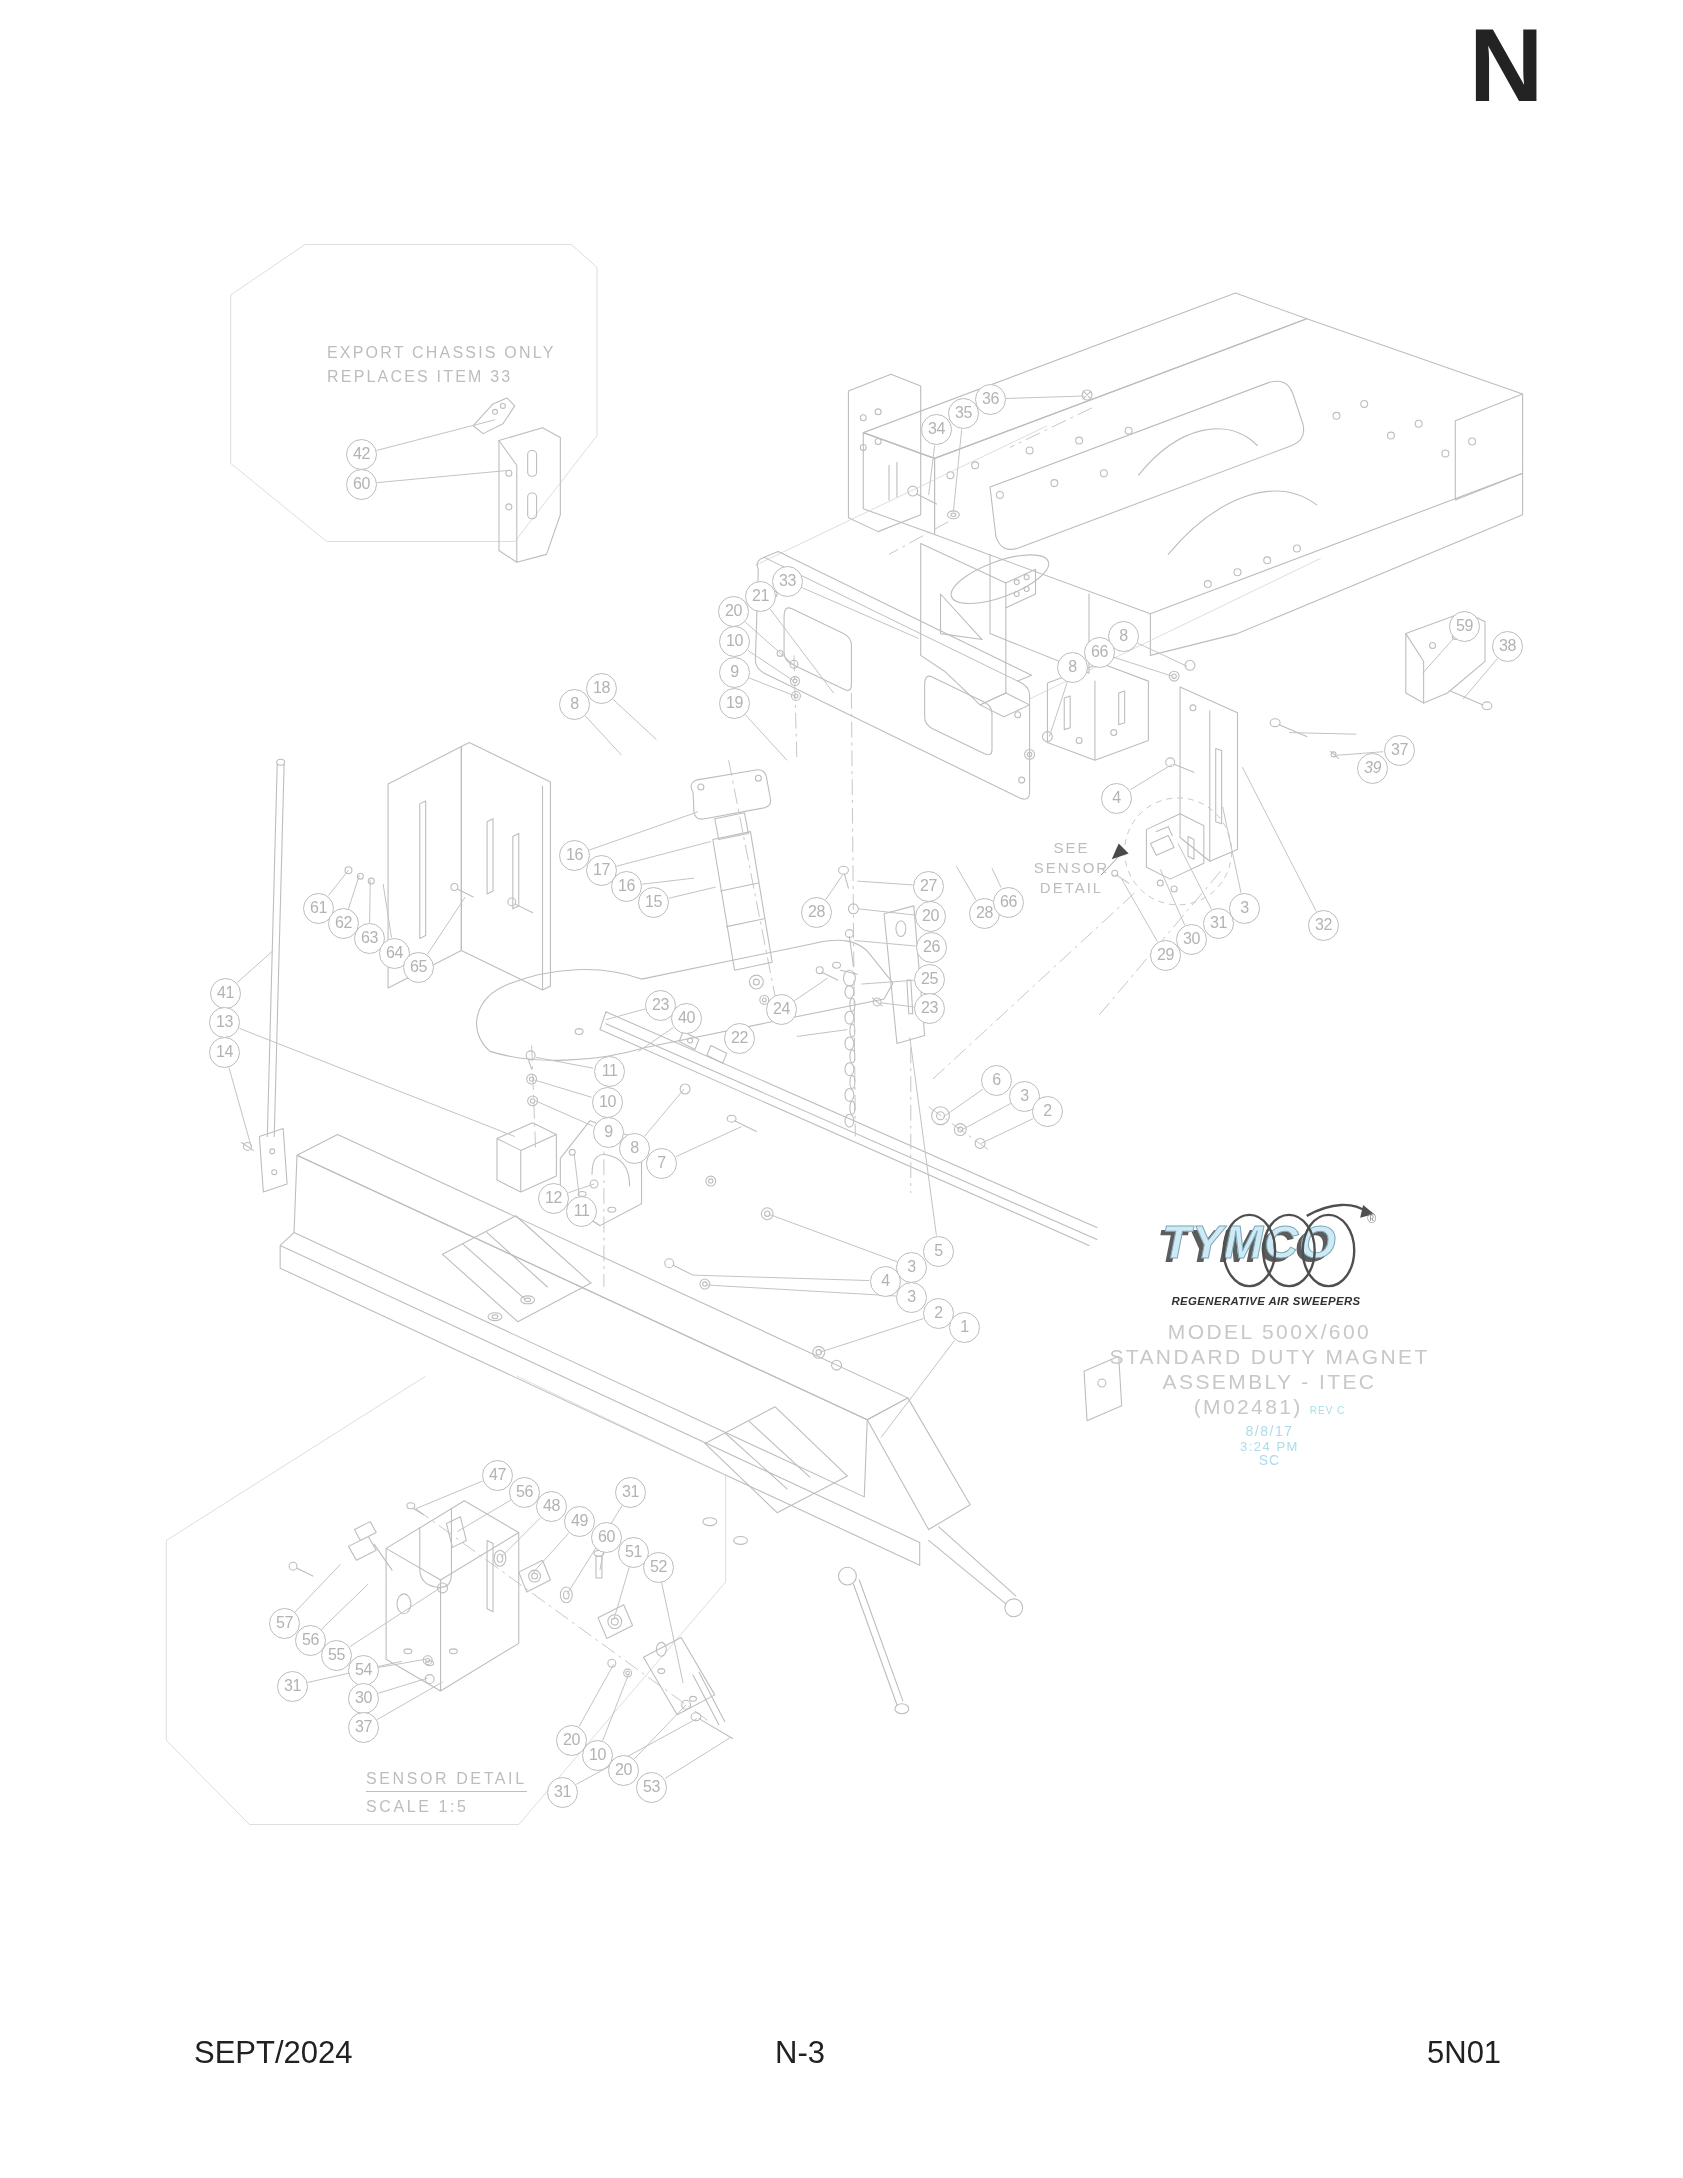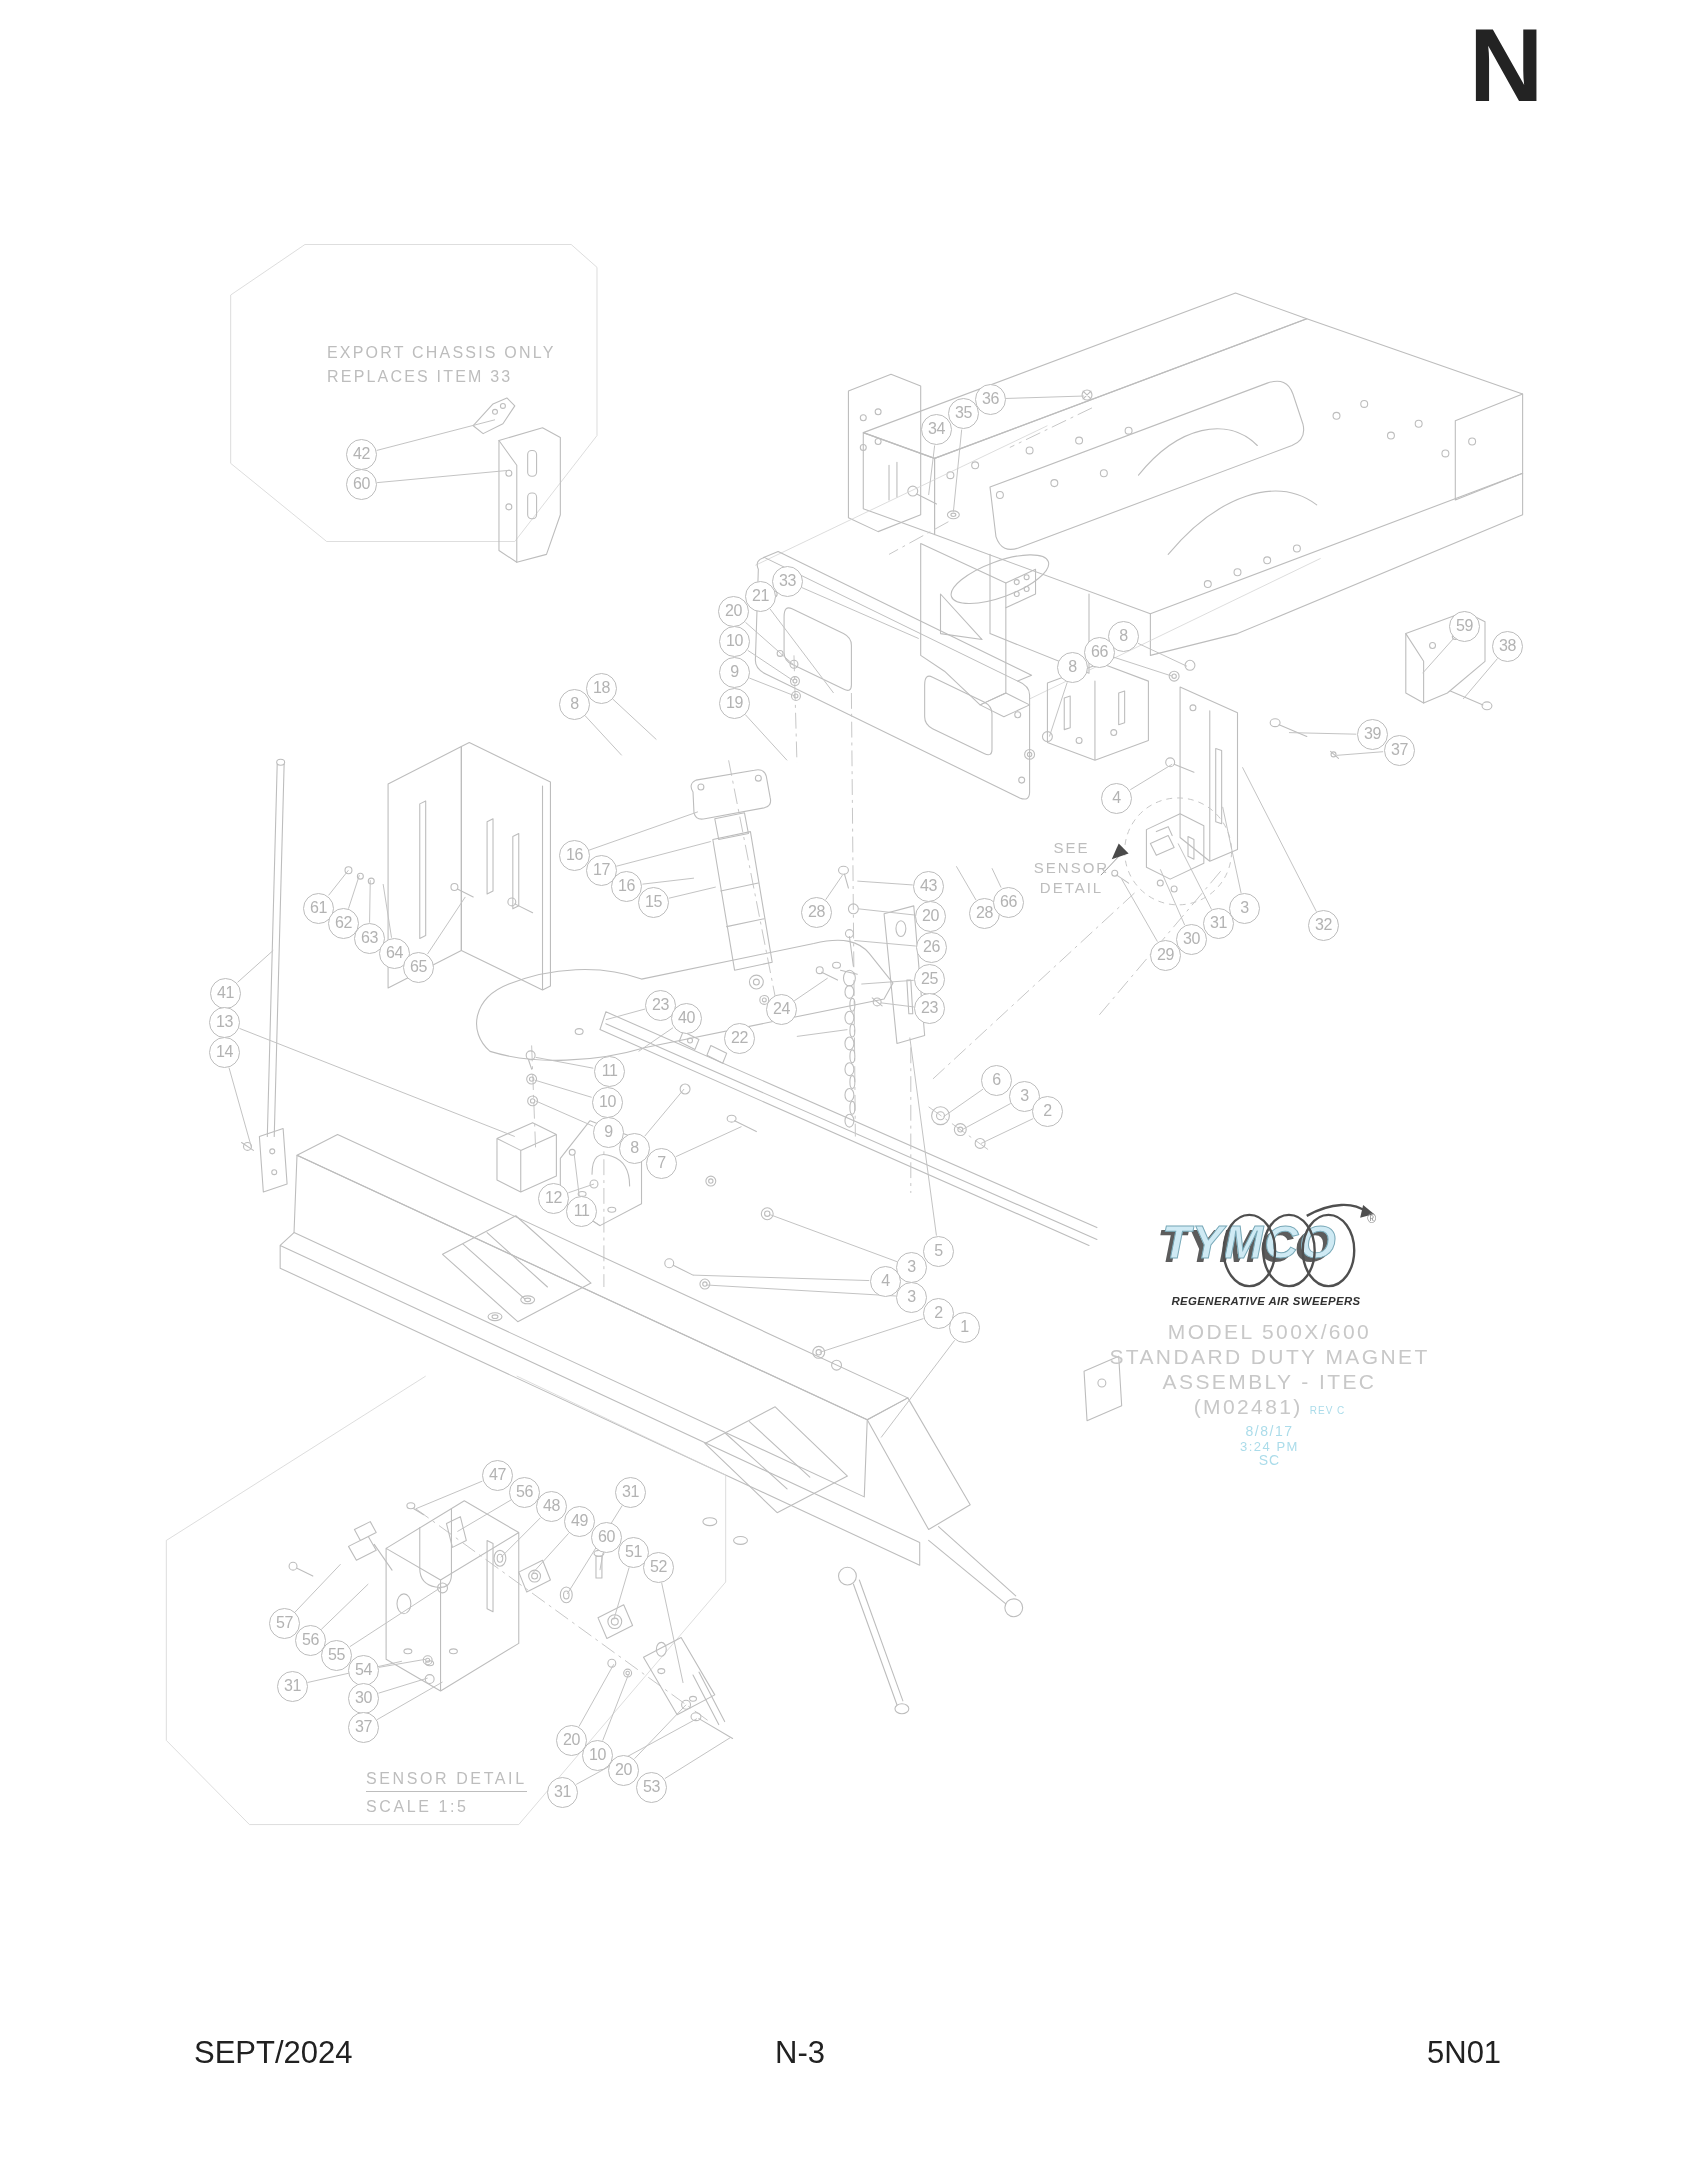--- a/index.html
+++ b/index.html
@@ -512,36 +512,36 @@
 <div class="abs foot" style="left:1427px">5N01</div>
 
 <div id="callouts">
     <div class="callout" style="left: 346px; top: 439px;">42</div>
     <div class="callout" style="left: 346px; top: 469px;">60</div>
     <div class="callout" style="left: 975px; top: 384px;">36</div>
     <div class="callout" style="left: 948px; top: 398px;">35</div>
     <div class="callout" style="left: 921px; top: 414px;">34</div>
     <div class="callout" style="left: 1449px; top: 611px;">59</div>
     <div class="callout" style="left: 1492px; top: 631px;">38</div>
-    <div class="callout" style="left: 1357px; top: 719px;">39</div>
+    <div class="callout" style="left: 1357px; top: 753px; font-style: italic;">39</div>
     <div class="callout" style="left: 1384px; top: 735px;">37</div>
     <div class="callout" style="left: 772px; top: 566px;">33</div>
     <div class="callout" style="left: 745px; top: 581px;">21</div>
     <div class="callout" style="left: 718px; top: 596px;">20</div>
     <div class="callout" style="left: 719px; top: 626px;">10</div>
     <div class="callout" style="left: 719px; top: 657px;">9</div>
     <div class="callout" style="left: 719px; top: 688px;">19</div>
     <div class="callout" style="left: 586px; top: 673px;">18</div>
     <div class="callout" style="left: 559px; top: 689px;">8</div>
     <div class="callout" style="left: 559px; top: 840px;">16</div>
     <div class="callout" style="left: 586px; top: 855px;">17</div>
     <div class="callout" style="left: 611px; top: 871px;">16</div>
     <div class="callout" style="left: 638px; top: 887px;">15</div>
     <div class="callout" style="left: 801px; top: 897px;">28</div>
-    <div class="callout" style="left: 913px; top: 871px;">43</div>
+    <div class="callout" style="left: 913px; top: 871px;">27</div>
     <div class="callout" style="left: 915px; top: 901px;">20</div>
     <div class="callout" style="left: 916px; top: 932px;">26</div>
     <div class="callout" style="left: 914px; top: 964px;">25</div>
     <div class="callout" style="left: 914px; top: 993px;">23</div>
     <div class="callout" style="left: 766px; top: 994px; text-align: center;">24</div>
     <div class="callout" style="left: 724px; top: 1023px;">22</div>
     <div class="callout" style="left: 969px; top: 898px;">28</div>
     <div class="callout" style="left: 993px; top: 887px;">66</div>
     <div class="callout" style="left: 1108px; top: 621px;">8</div>
     <div class="callout" style="left: 1084px; top: 637px;">66</div>

